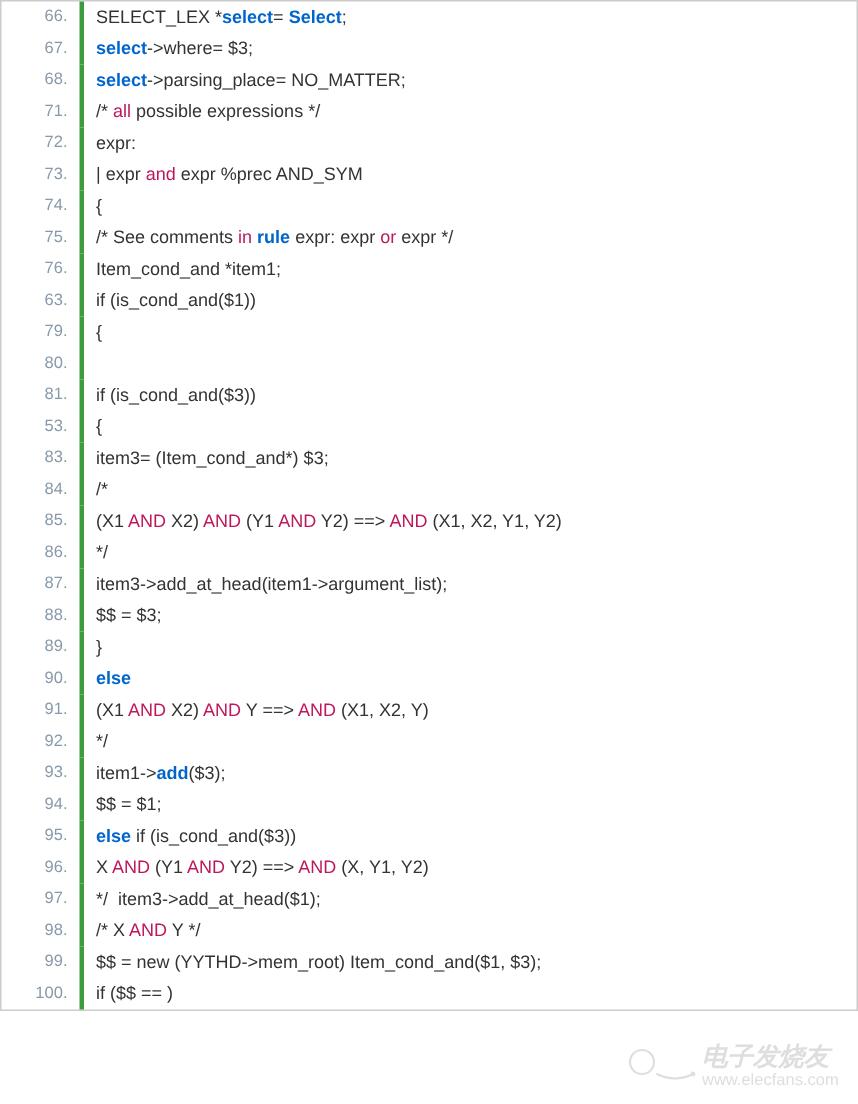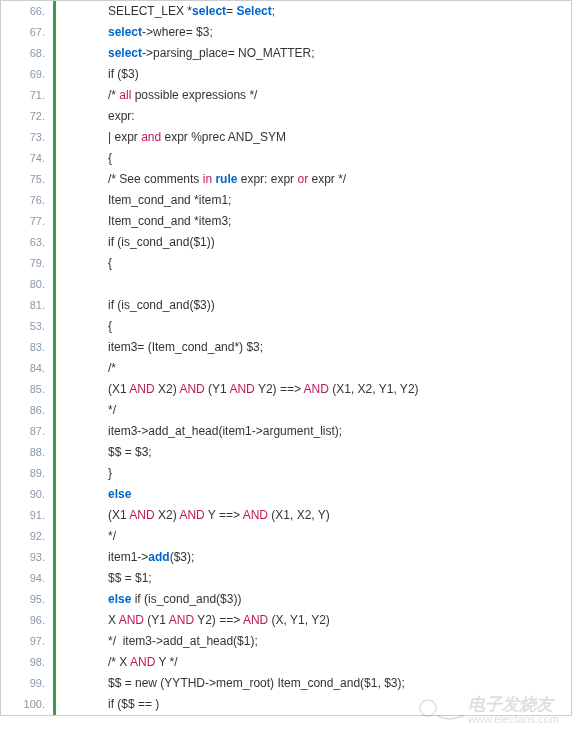--- a/index.html
+++ b/index.html
@@ -33,21 +33,20 @@
     width: 3px;
     background: #3a9c3a;
     align-self: stretch;
     flex-shrink: 0;
   }
   .code {
     padding-left: 8px;
     white-space: pre;
     color: #333;
     font-size: 12px;
-    margin-left: 44px;
   }
   .kw { color: #0066cc; font-weight: bold; }
   .op { color: #be185d; }
 
   .watermark {
     position: fixed;
     right: 12px;
     bottom: 10px;
     opacity: 0.32;
     font-family: Arial, sans-serif;
@@ -70,25 +69,20 @@
       <div class="lineno">67.</div>
       <div class="bar"></div>
       <div class="code"><span class="kw">select</span><span>-&gt;where= $3;</span></div>
     </div>
     <div class="line">
       <div class="lineno">68.</div>
       <div class="bar"></div>
       <div class="code"><span class="kw">select</span><span>-&gt;parsing_place= NO_MATTER;</span></div>
     </div>
     <div class="line">
-      <div class="lineno">69.</div>
-      <div class="bar"></div>
-      <div class="code"><span>if ($3)</span></div>
-    </div>
-    <div class="line">
       <div class="lineno">71.</div>
       <div class="bar"></div>
       <div class="code"><span>/* </span><span class="op">all</span><span> possible expressions */</span></div>
     </div>
     <div class="line">
       <div class="lineno">72.</div>
       <div class="bar"></div>
       <div class="code"><span>expr:</span></div>
     </div>
     <div class="line">
@@ -103,25 +97,20 @@
     </div>
     <div class="line">
       <div class="lineno">75.</div>
       <div class="bar"></div>
       <div class="code"><span>/* See comments </span><span class="op">in</span><span> </span><span class="kw">rule</span><span> expr: expr </span><span class="op">or</span><span> expr */</span></div>
     </div>
     <div class="line">
       <div class="lineno">76.</div>
       <div class="bar"></div>
       <div class="code"><span>Item_cond_and *item1;</span></div>
-    </div>
-    <div class="line">
-      <div class="lineno">77.</div>
-      <div class="bar"></div>
-      <div class="code"><span>Item_cond_and *item3;</span></div>
     </div>
     <div class="line">
       <div class="lineno">63.</div>
       <div class="bar"></div>
       <div class="code"><span>if (is_cond_and($1))</span></div>
     </div>
     <div class="line">
       <div class="lineno">79.</div>
       <div class="bar"></div>
       <div class="code"><span>{</span></div>

